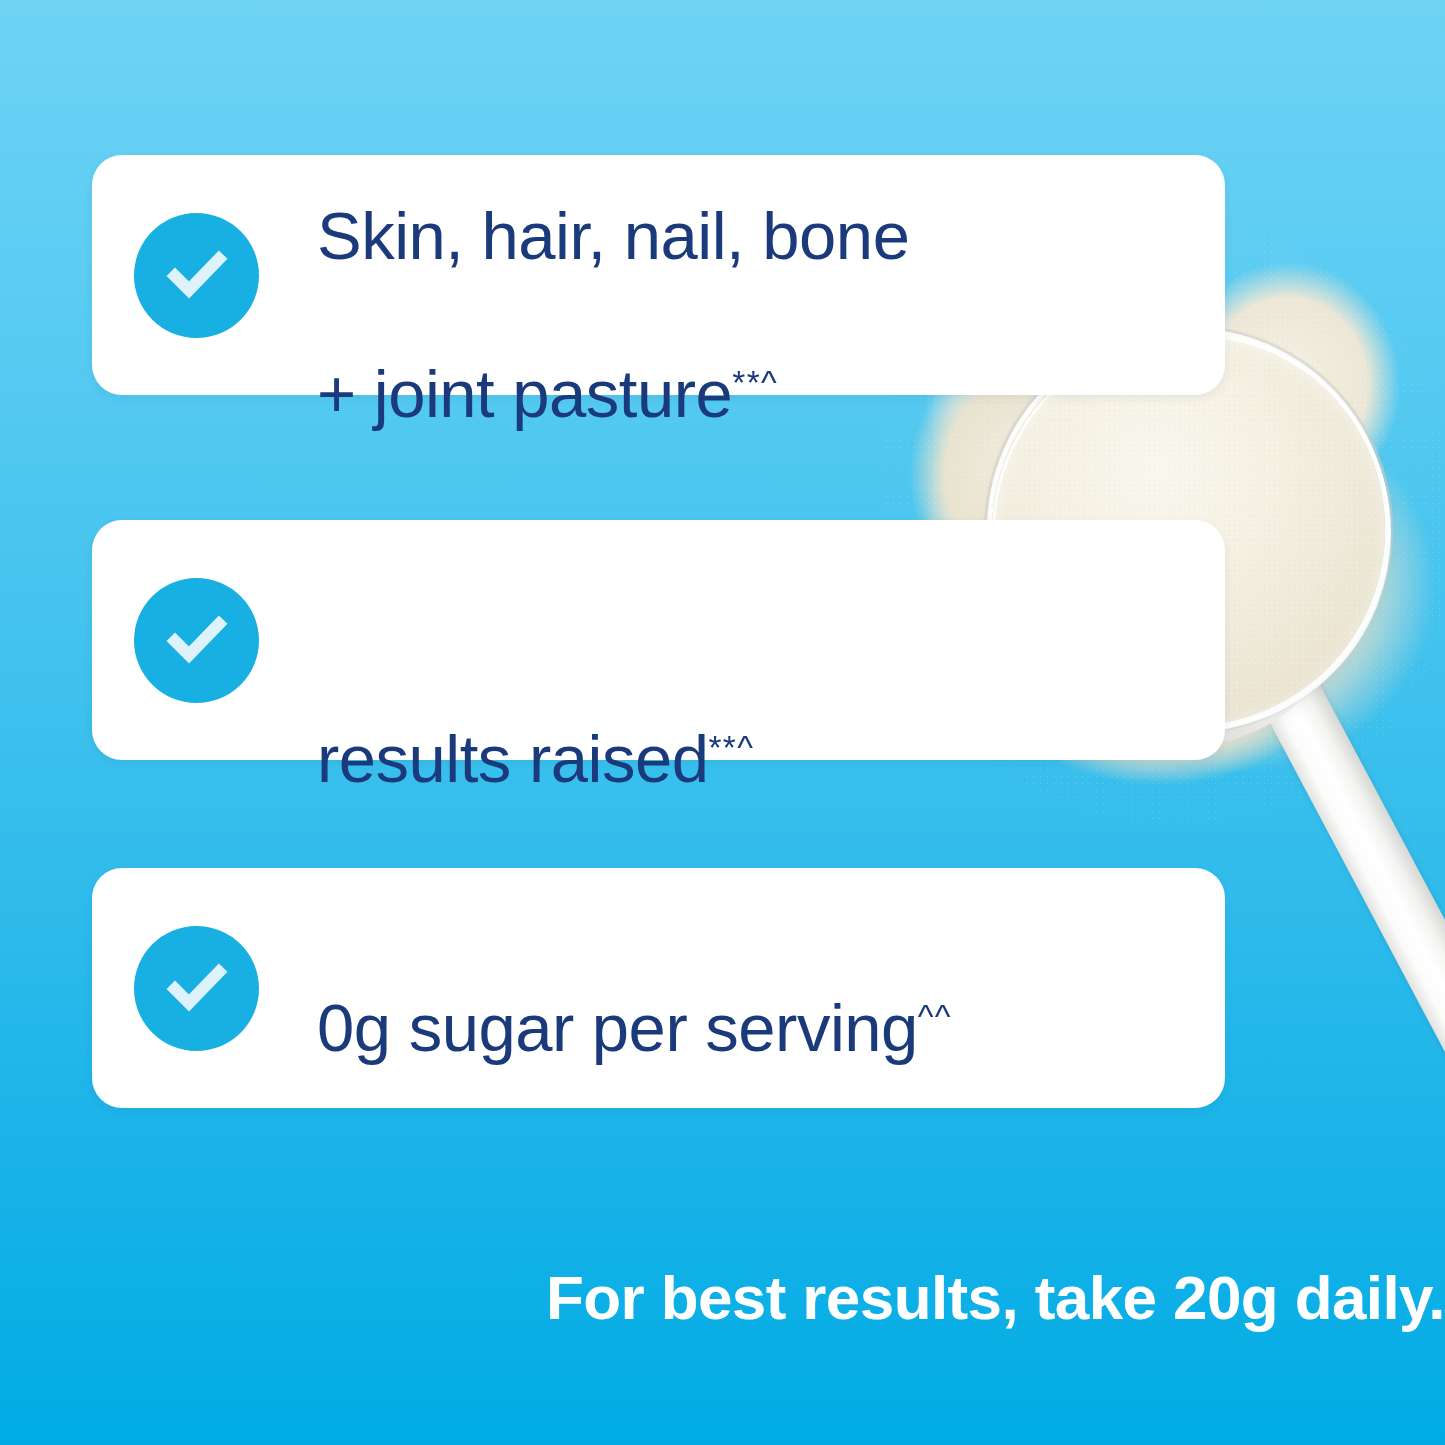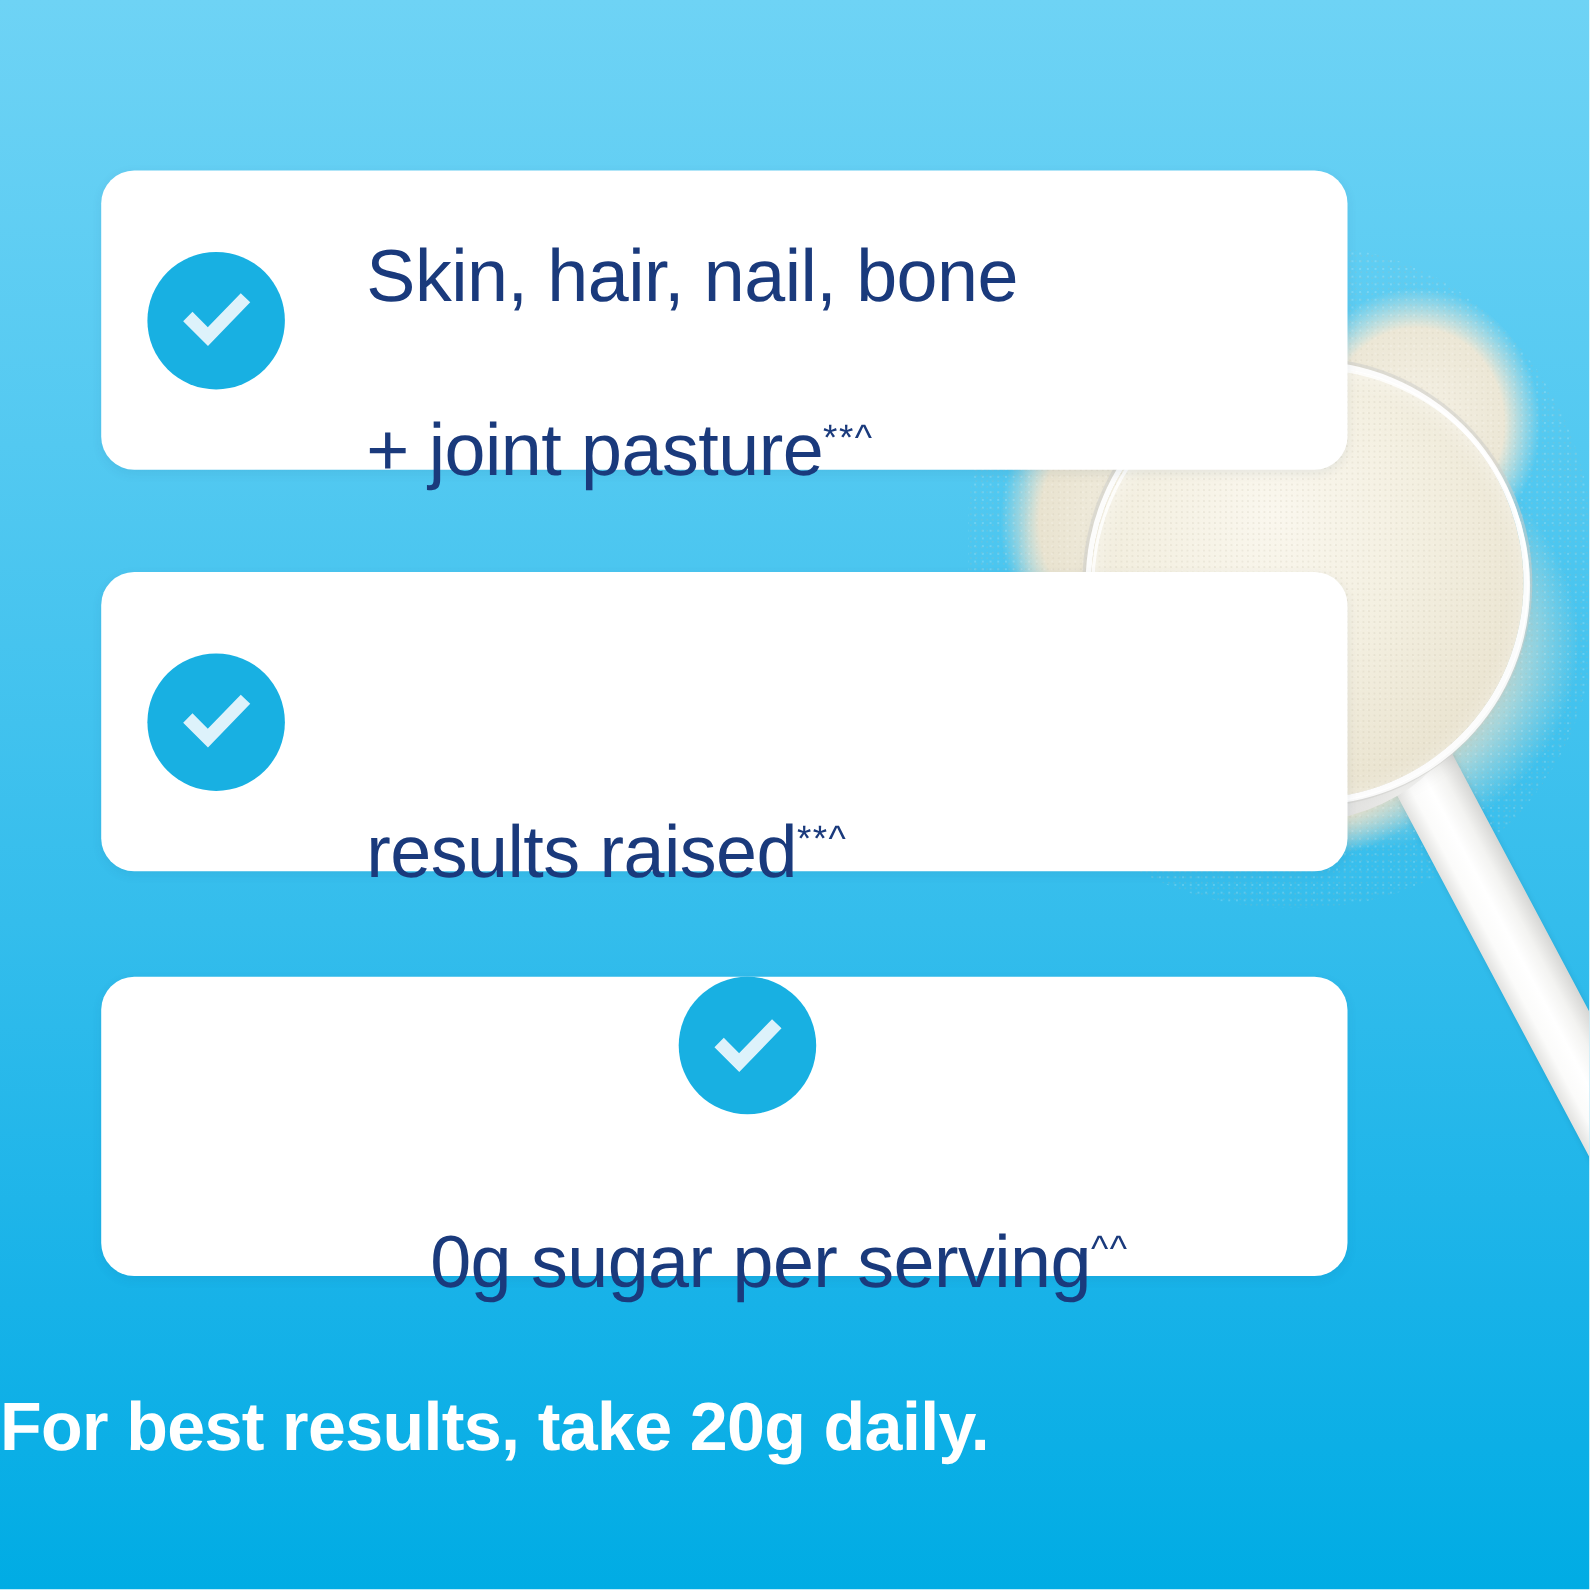--- a/index.html
+++ b/index.html
@@ -144,33 +144,32 @@
     height: 150px;
     border-radius: 0 0 165px 165px / 0 0 115px 115px;
     background: linear-gradient(180deg, rgba(255,255,255,0) 0%, rgba(255,255,255,0.55) 40%, #f2f2f0 78%, #dededc 100%);
   }
 
   
   .benefit-card {
     position: absolute;
     left: 92px;
     width: 1133px;
-    height: 272px;
+    height: 240px;
     background: #ffffff;
     border-radius: 30px;
     box-shadow: 0 3px 10px rgba(0, 60, 100, 0.07);
     display: flex;
     align-items: center;
     box-sizing: border-box;
     padding-left: 42px;
-    gap: 16px;
   }
   #card-1 { top: 155px; }
   #card-2 { top: 520px; }
-  #card-3 { top: 888px; flex-direction: column; }
+  #card-3 { top: 868px; }
 
   .check-badge {
     flex: 0 0 auto;
     width: 125px;
     height: 125px;
     border-radius: 50%;
     background: #18b0e2;
     display: flex;
     align-items: center;
     justify-content: center;
@@ -192,21 +191,21 @@
     line-height: 0;
     letter-spacing: 0.04em;
   }
 
   
   #footer-note {
     position: absolute;
     left: 0;
     right: 0;
     top: 1262px;
-    text-align: left;
+    text-align: right;
     color: #ffffff;
     font-size: 62px;
     font-weight: 600;
     letter-spacing: -0.6px;
   }
 </style>
 </head>
 <body>
 
 <div id="stage">

